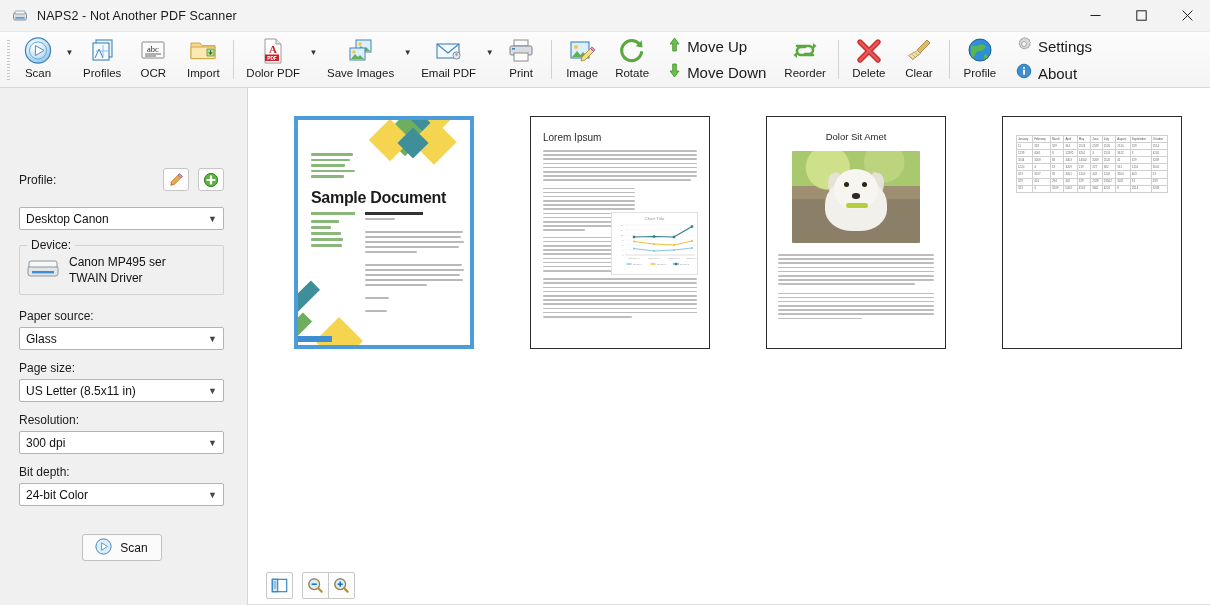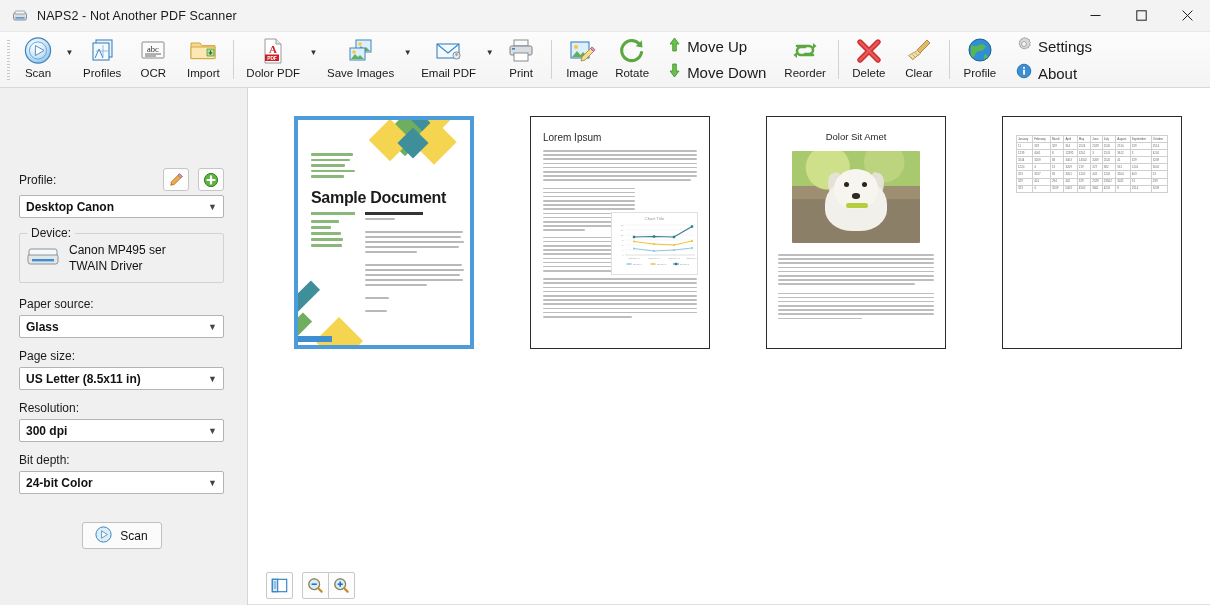--- a/index.html
+++ b/index.html
@@ -55,31 +55,31 @@
   .body { flex: 1 1 auto; display: flex; min-height: 0; }
   .sidebar {
     width: 243px; flex: 0 0 243px; background: #f0f0f0; padding: 0 19px;
     display: flex; flex-direction: column; position: relative;
   }
   .splitter { width: 5px; flex: 0 0 5px; background: #f0f0f0;
               border-right: 1px solid #d6d6d6; }
   .sb-pad-top { height: 80px; }
   .sb-label { font-size: 12px; color: #1a1a1a; margin-bottom: 4px; }
   .sb-row-head { display: flex; align-items: flex-end; justify-content: space-between;
-                 margin-bottom: 4px; }
+                 margin-bottom: 16px; }
   .iconbtn {
     width: 26px; height: 23px; border: 1px solid #c6c6c6; background: #fdfdfd;
     border-radius: 3px; display: flex; align-items: center; justify-content: center;
   }
   .combo {
     height: 23px; border: 1px solid #b4b4b4; background: #ffffff; border-radius: 2px;
     display: flex; align-items: center; padding: 0 6px; font-size: 12px; color: #111;
     margin-bottom: 11px; position: relative;
   }
-  .combo .val { flex: 1 1 auto; white-space: nowrap; overflow: hidden; font-weight: bold; }
+  .combo .val { flex: 1 1 auto; white-space: nowrap; overflow: hidden; }
   .combo .chev { font-size: 9px; color: #444; }
   .devbox {
     border: 1px solid #d2d2d2; border-radius: 2px; padding: 9px 8px 9px 6px;
     margin: 4px 0 14px 0; display: flex; align-items: center; gap: 9px;
     position: relative;
   }
   .devbox-legend {
     position: absolute; top: -8px; left: 7px; background: #f0f0f0; padding: 0 4px;
     font-size: 12px; color: #1a1a1a;
   }

